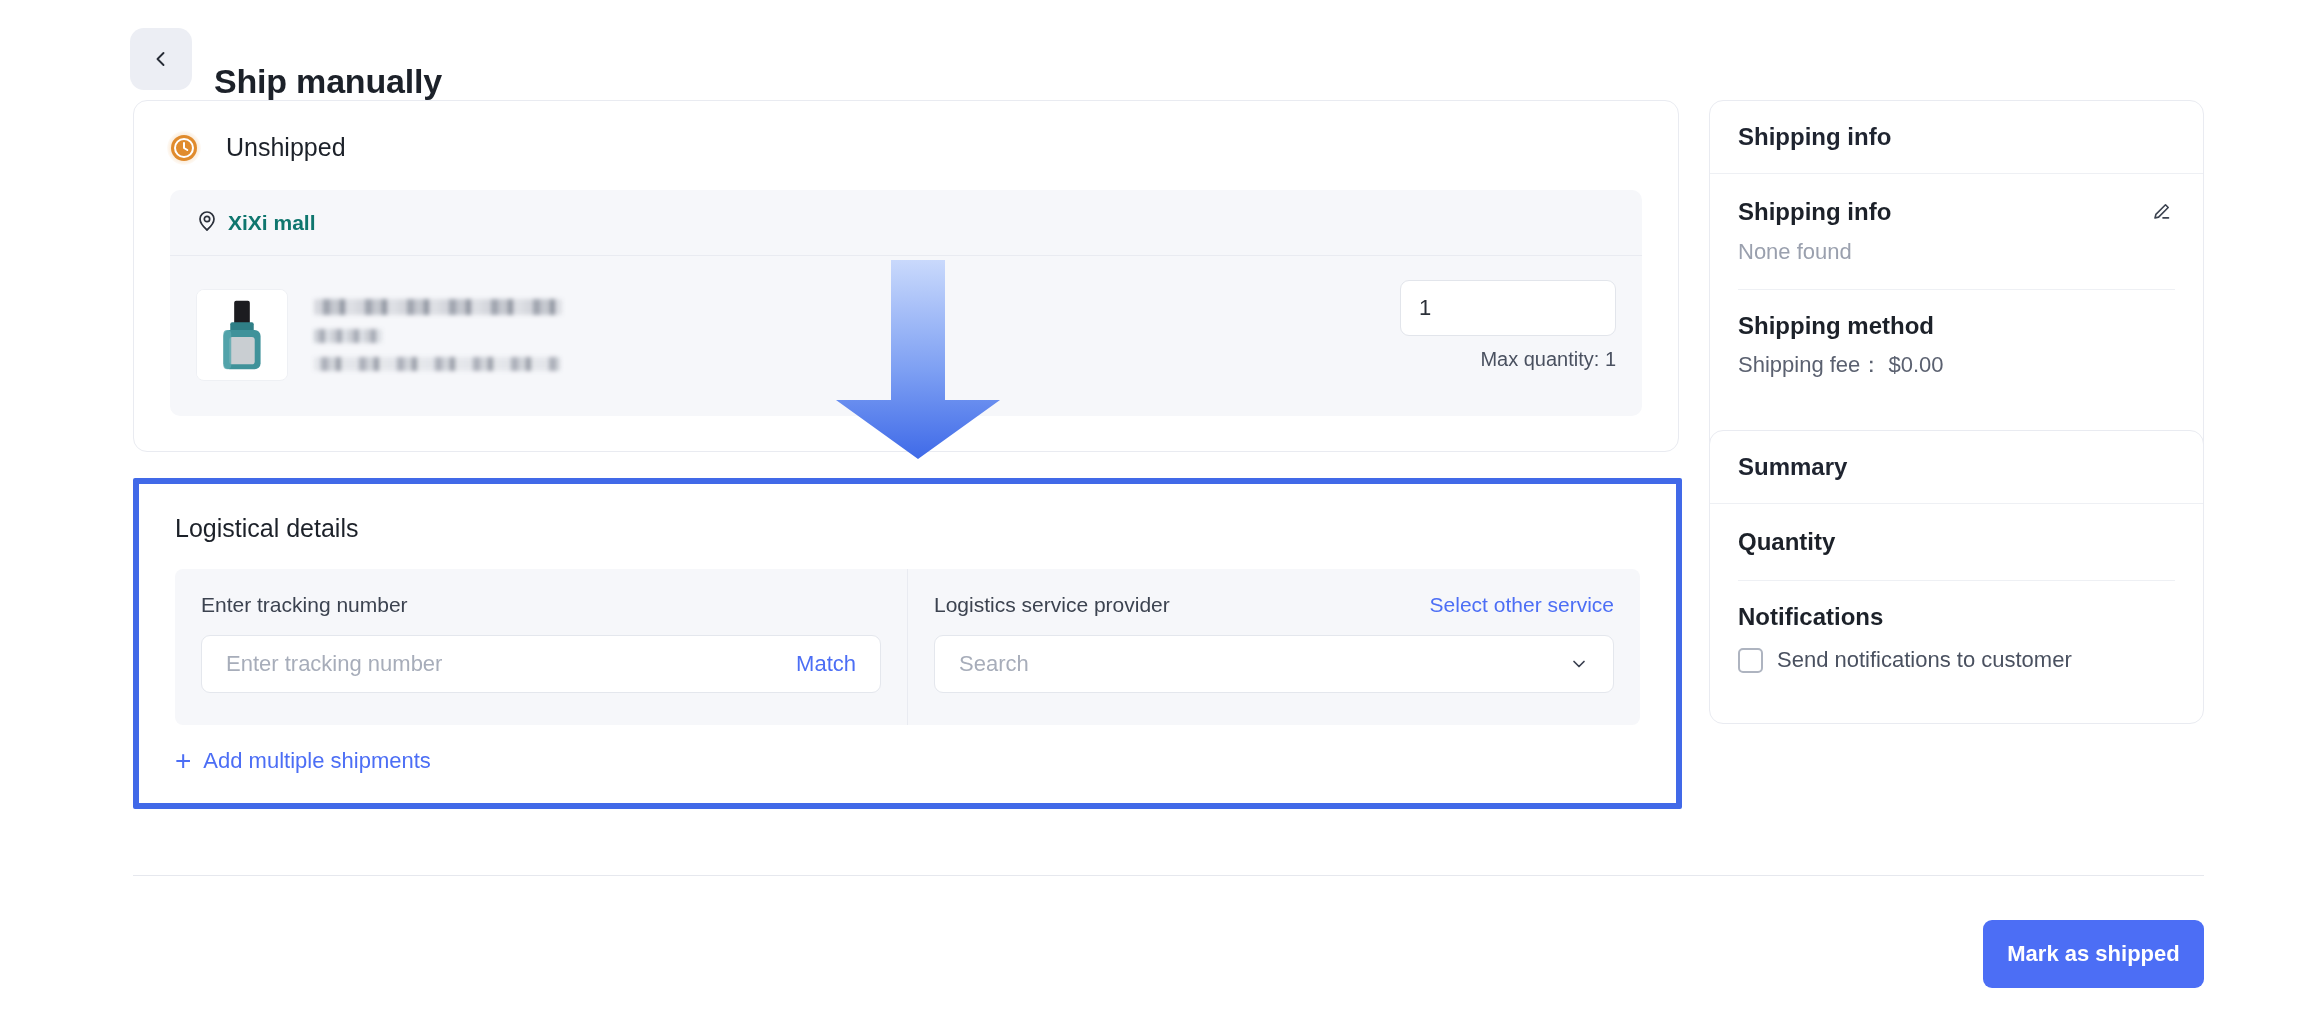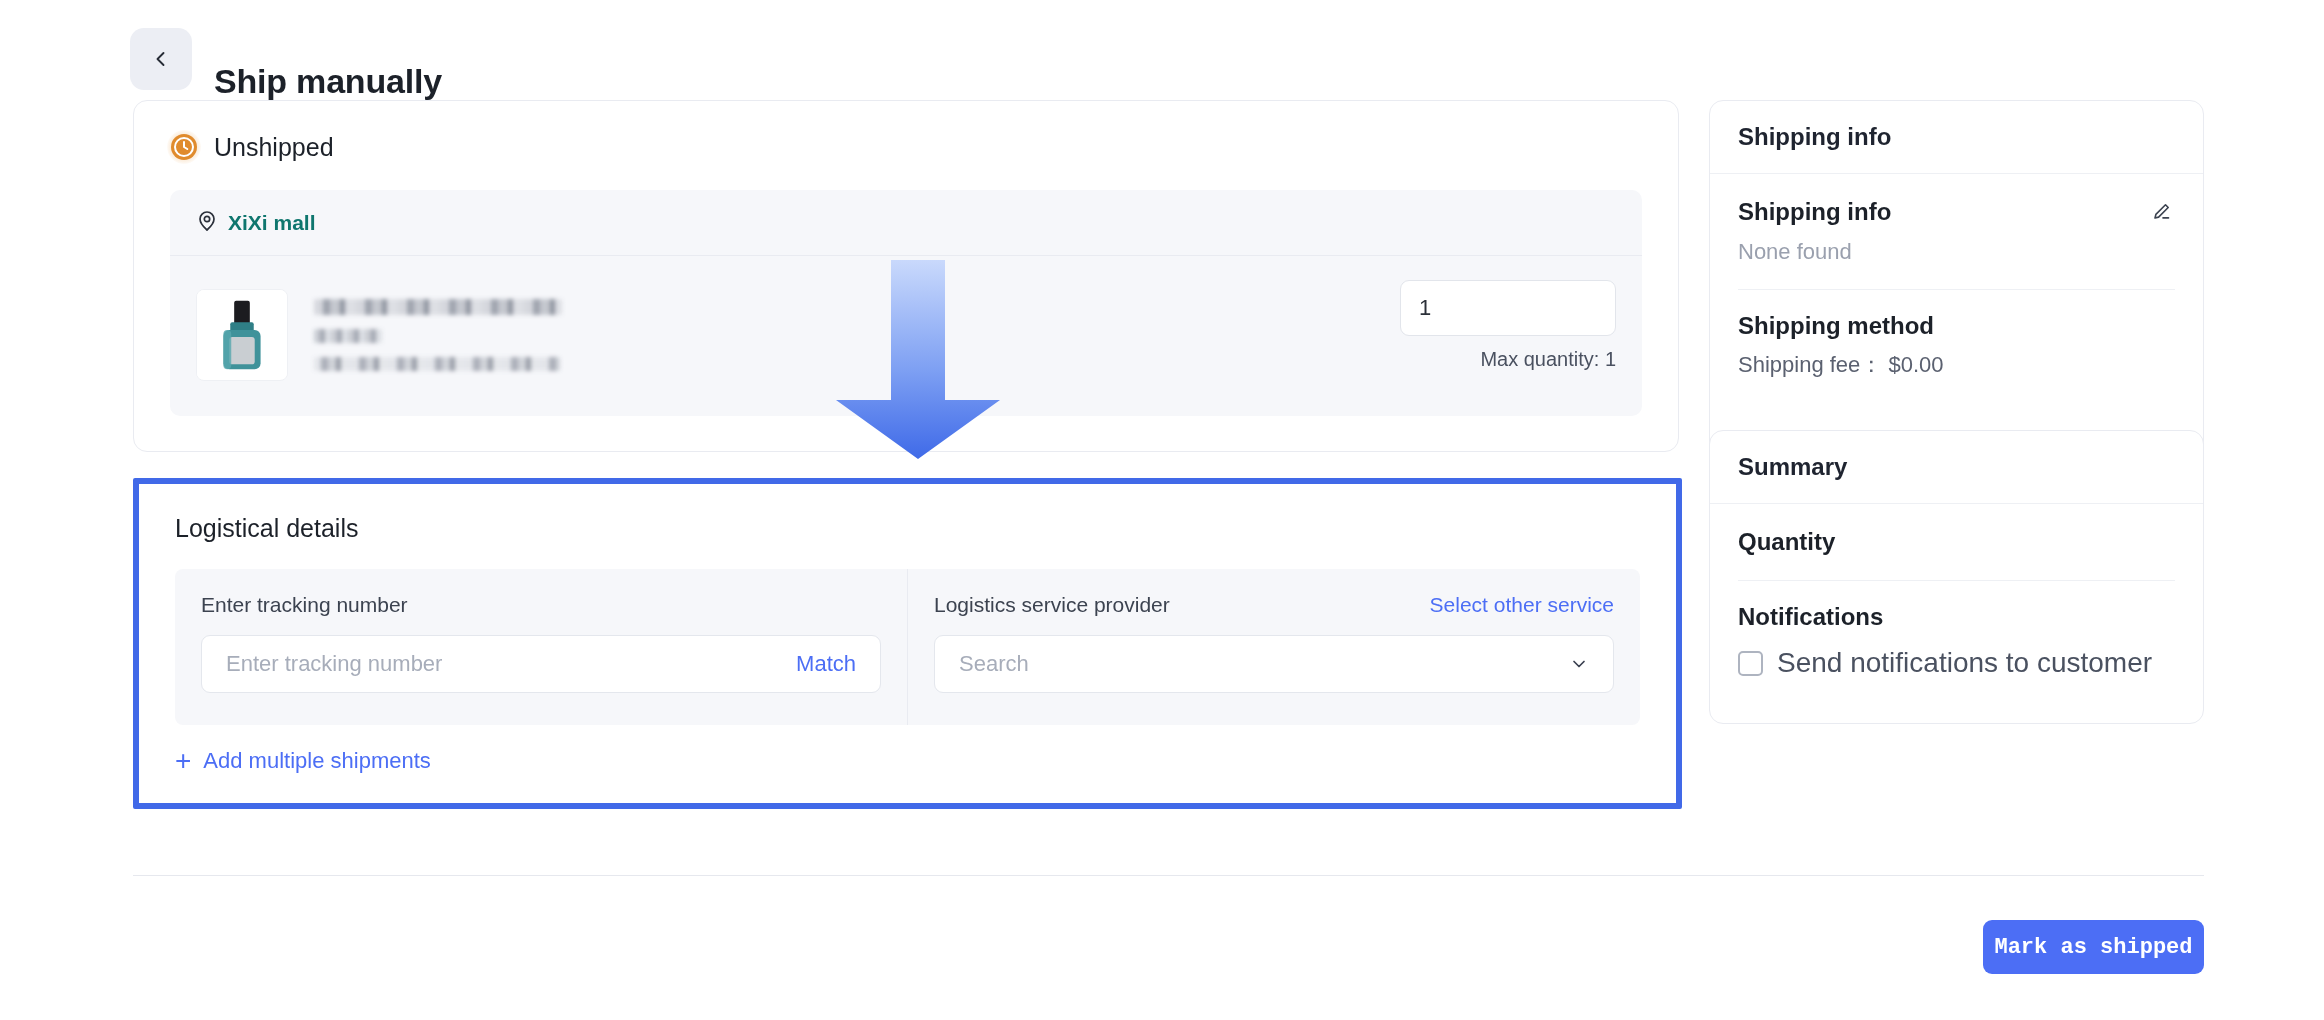--- a/index.html
+++ b/index.html
@@ -37,21 +37,21 @@
     border-radius: 14px;
   }
 
   
   .unshipped-card {
     position: absolute; left: 133px; top: 100px;
     width: 1546px; height: 352px;
     padding: 0;
   }
   .unshipped-head {
-    display: flex; align-items: flex-start; gap: 16px;
+    display: flex; align-items: flex-end; gap: 28px;
     padding: 32px 36px 0 36px;
   }
   .status-icon { width: 28px; height: 28px; position: relative; flex: none; }
   .status-icon .glow {
     position: absolute; inset: -3px; border-radius: 50%;
     background: radial-gradient(circle, rgba(232,146,45,0.45) 0%, rgba(232,146,45,0.12) 60%, rgba(232,146,45,0) 75%);
   }
   .status-icon svg { position: relative; display: block; }
   .status-label { font-size: 25px; font-weight: 400; color: #1c2129; }
 
@@ -187,33 +187,33 @@
   .sub-value { font-size: 22px; color: #9aa0ae; margin-top: 10px; }
   .sub-value.dark { color: #5b6170; }
   .hr { height: 1px; background: #eef0f4; margin: 24px 0 22px 0; }
   .edit-btn { background: none; border: none; cursor: pointer; padding: 2px; display: flex; }
 
   .check-row { display: flex; align-items: center; gap: 14px; margin-top: 16px; }
   .checkbox {
     width: 25px; height: 25px; border: 2px solid #aeb4c0;
     border-radius: 5px; background: #fff; cursor: pointer; flex: none;
   }
-  .check-label { font-size: 28px; color: #4a5160; }
+  .check-label { font-size: 22px; color: #4a5160; }
 
   
   .footer-divider {
     position: absolute; left: 133px; top: 875px;
     width: 2071px; height: 1px; background: #e6e8ee;
   }
   .primary-btn {
     position: absolute; left: 1983px; top: 920px;
-    width: 221px; height: 54px;
+    width: 221px; height: 68px;
     background: #4c6ef5; color: #ffffff;
     border: none; border-radius: 9px;
-    font-size: 22px; font-weight: 600; font-family: Liberation Mono, monospace;
+    font-size: 22px; font-weight: 600; font-family: Liberation Sans, sans-serif;
     cursor: pointer;
   }
 
   
   .arrow-anno {
     position: absolute; left: 828px; top: 260px;
     width: 180px; height: 200px;
     pointer-events: none;
   }
 </style>

